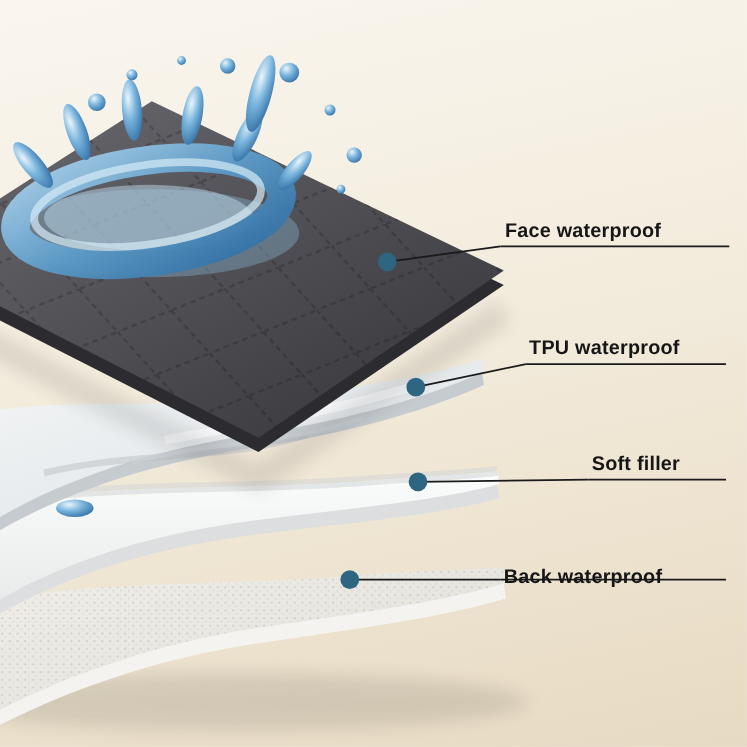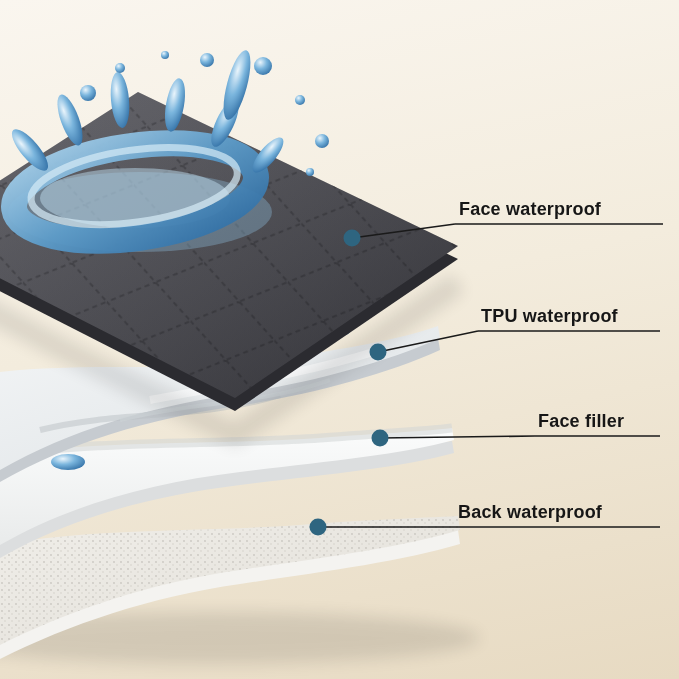--- a/index.html
+++ b/index.html
@@ -15,21 +15,21 @@
     font-weight:700;
     font-size:18px;
     line-height:26px;
     color:#161616;
     white-space:nowrap;
     letter-spacing:.2px;
   }
   .lbl-face{left:459px;top:196px;}
   .lbl-tpu{left:481px;top:303px;}
   .lbl-soft{left:538px;top:408px;}
-  .lbl-back{left:458px;top:499px;}
+  .lbl-back{left:458px;top:511px;}
 </style>
 </head>
 <body>
 
 <div class="stage">
 
   <svg width="679" height="679" viewBox="0 0 679 679">
     <defs>
       <linearGradient id="sheen" x1="0" y1="0" x2="1" y2="1">
         <stop offset="0" stop-color="#ffffff" stop-opacity="0.12"></stop>
@@ -150,19 +150,19 @@
     </g>
   </svg>
 
   <div class="callout-label lbl-face">
     <span>Face waterproof</span>
   </div>
   <div class="callout-label lbl-tpu">
     <span>TPU waterproof</span>
   </div>
   <div class="callout-label lbl-soft">
-    <span>Face filler</span>
+    <span>Soft filler</span>
   </div>
   <div class="callout-label lbl-back">
     <span>Back waterproof</span>
   </div>
 
 </div>
 
 </body></html>

